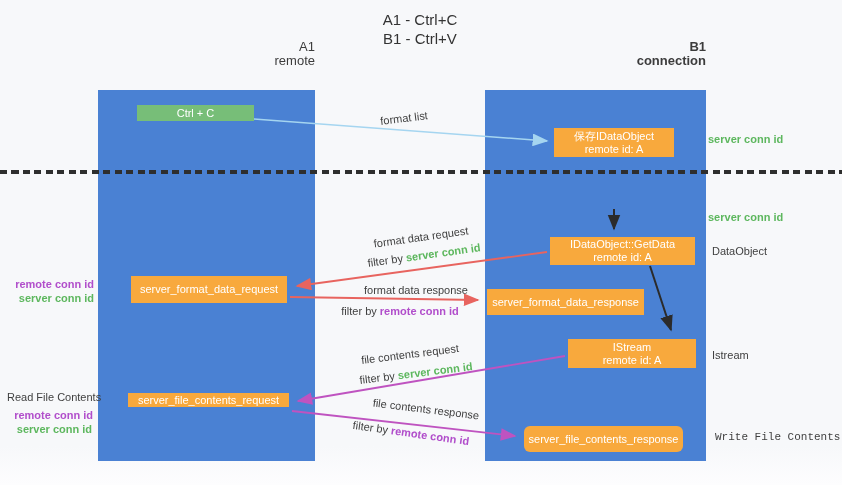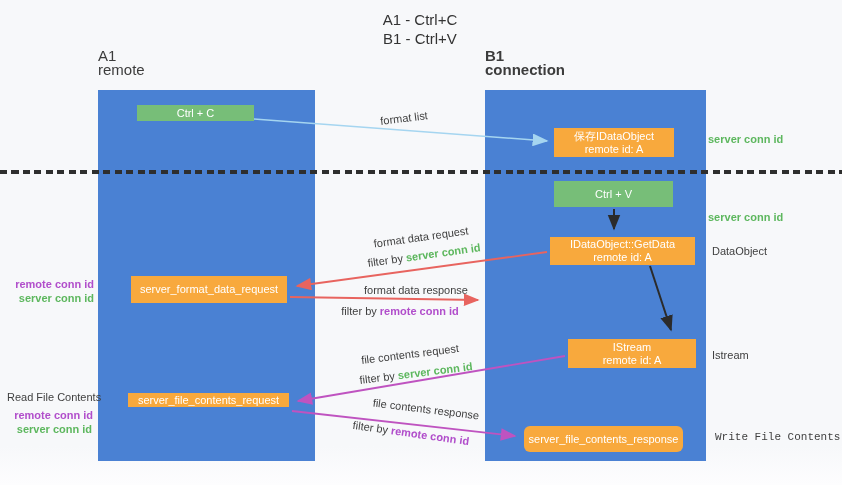--- a/index.html
+++ b/index.html
@@ -14,22 +14,22 @@
     position:absolute; left:320px; top:10px; width:200px;
     text-align:center; font-size:15px; line-height:19px; color:#333;
   }
   .col {
     position:absolute; top:90px; height:371px;
     background:#4a81d3; z-index:1;
   }
   .col-a1 { left:98px;  width:217px; }
   .col-b1 { left:485px; width:221px; }
   .col-header {
-    position:absolute; top:49px; text-align:left;
-    font-size:15px; line-height:14px; color:#3c3c3c; z-index:2;
+    position:absolute; top:40px; text-align:right;
+    font-size:13px; line-height:14px; color:#3c3c3c; z-index:2;
   }
   .dotted {
     position:absolute; left:0; top:170px; width:842px; height:4px; z-index:3;
     background: repeating-linear-gradient(90deg, #2e2e2e 0 7px, transparent 7px 11.5px);
   }
   .node {
     position:absolute; z-index:4;
     display:flex; flex-direction:column; align-items:center; justify-content:center;
     color:#fff; font-size:11px; line-height:13px; text-align:center;
   }
@@ -106,29 +106,29 @@
 
   <div class="dotted"></div>
 
   <div class="node green n-ctrl-c">
     <div>Ctrl + C</div>
   </div>
   <div class="node orange n-save">
     <div>保存IDataObject</div>
     <div>remote id: A</div>
   </div>
-  <div class="node green n-ctrl-v">
-    <div>Ctrl + V</div>
-  </div>
   <div class="node orange n-getdata">
     <div>IDataObject::GetData</div>
     <div>remote id: A</div>
   </div>
   <div class="node orange n-fmt-req">
     <div>server_format_data_request</div>
+  </div>
+  <div class="node orange n-fmt-resp">
+    <div>server_format_data_response</div>
   </div>
   <div class="node orange n-istream">
     <div>IStream</div>
     <div>remote id: A</div>
   </div>
   <div class="node orange n-file-req">
     <div>server_file_contents_request</div>
   </div>
   <div class="node orange n-file-resp">
     <div>server_file_contents_response</div>

